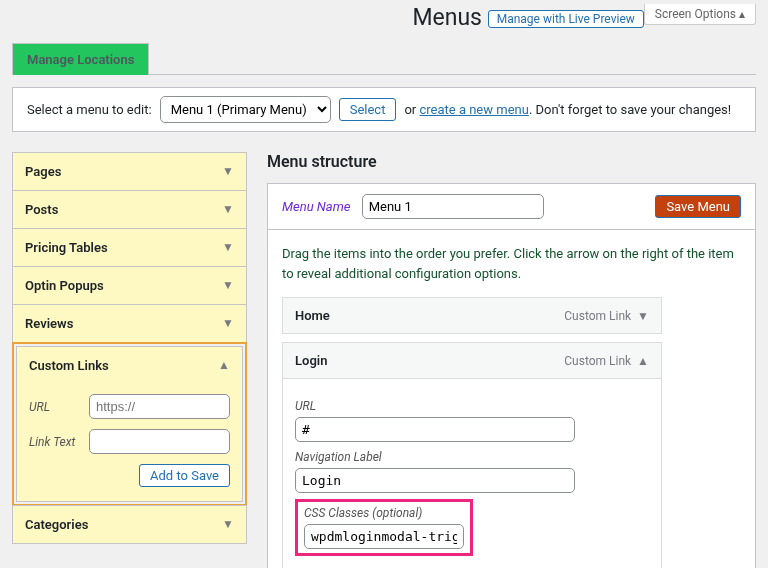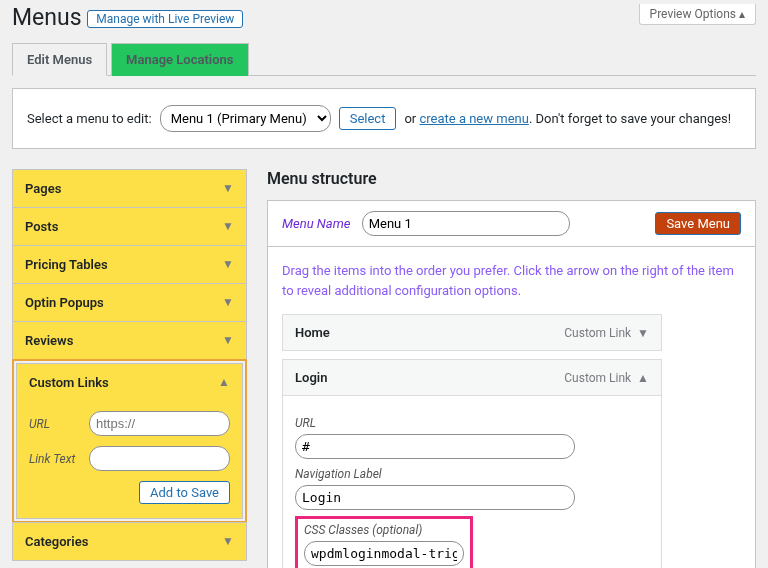--- a/index.html
+++ b/index.html
@@ -1,71 +1,70 @@
 <!DOCTYPE html>
 <html><head>
 <meta charset="utf-8">
 <style>
 *{box-sizing:border-box;margin:0;padding:0;font-family:-apple-system,BlinkMacSystemFont,"Segoe UI",Roboto,sans-serif}
 body{background:#f0f0f1;color:#1d2327;font-size:13px;padding:0 12px}
-.topbar{display:flex;justify-content:space-between;align-items:flex-start;padding-top:4px}
+.topbar{display:flex;justify-content:flex-end;align-items:flex-start;padding-top:4px}
 h1{font-size:23px;font-weight:400;padding:0 0 6px}
 .btn{display:inline-block;border:1px solid #2271b1;color:#2271b1;background:#fff;padding:3px 10px;border-radius:3px;font-size:13px;cursor:pointer;text-decoration:none}
 .btn.small{padding:1px 8px;font-size:12px;vertical-align:middle}
 .btn.primary{background:#c2410c;color:#fff}
 .screen-opts{border:1px solid #ccc;border-top:none;border-radius:0 0 3px 3px;padding:3px 10px;background:#fff;font-size:12px;color:#666;cursor:pointer}
 .tabs{display:flex;border-bottom:1px solid #c3c4c7;margin-top:6px}
 .tab{padding:8px 14px;background:#22c55e;border:1px solid #c3c4c7;border-bottom:none;margin-right:4px;margin-bottom:-1px;font-weight:600;color:#50575e;cursor:pointer}
 .tab.active{background:#f0f0f1;border-bottom:1px solid #f0f0f1}
-.selectbar{border:1px solid #c3c4c7;background:#fff;margin-top:12px;padding:16px 14px;display:flex;align-items:center;gap:8px}
-select,input[type=text]{border:1px solid #8c8f94;border-radius:12px;padding:4px 6px;font-size:13px;background:#fff}
+.selectbar{border:1px solid #c3c4c7;background:#fff;margin-top:12px;padding:8px 14px;display:flex;align-items:center;gap:8px}
+select,input[type=text]{border:1px solid #8c8f94;border-radius:5px;padding:4px 6px;font-size:13px;background:#fff}
 a.link{color:#2271b1;text-decoration:underline;cursor:pointer}
 .cols{display:flex;gap:20px;margin-top:20px}
 .left{width:235px;flex-shrink:0}
 .right{flex:1}
 h2{font-size:16px;font-weight:600;margin-bottom:12px}
-.accordion{border:1px solid #c3c4c7;background:#fde047;margin-bottom:-1px}
+.accordion{border:1px solid #c3c4c7;background:#fef9c3;margin-bottom:-1px}
 .acc-head{padding:11px 12px;font-weight:600;display:flex;justify-content:space-between;cursor:pointer;color:#1d2327}
 .acc-caret{color:#787c82;font-size:12px}
 .acc-body{padding:10px 12px 14px}
 .orange{border:2px solid #e8a33d;padding:2px;margin-bottom:-1px}
 .fld{display:flex;align-items:center;margin-bottom:10px}
 .fld label{width:60px;font-style:italic;color:#555;font-size:12px}
 .fld input{flex:1;font-family:Liberation Sans, sans-serif;width:100px}
 .txtright{text-align:right}
 .panel{border:1px solid #c3c4c7;background:#fff}
 .panel-head{padding:10px 14px;border-bottom:1px solid #c3c4c7;display:flex;align-items:center;justify-content:space-between}
 .panel-body{padding:14px}
-.hint{color:#8b5cf6;margin-bottom:14px;line-height:1.5}
+.hint{color:#14532d;margin-bottom:14px;line-height:1.5}
 .menuitem{border:1px solid #dcdcde;background:#f6f7f7;margin-bottom:8px;width:380px}
 .mi-head{padding:10px 12px;display:flex;justify-content:space-between;align-items:flex-end;cursor:pointer}
 .mi-head b{font-weight:600}
 .mi-type{color:#787c82;font-size:12px}
 .mi-body{background:#fff;padding:12px;border-top:1px solid #dcdcde}
 .mi-body label{font-style:italic;color:#555;font-size:12px;display:block;margin:8px 0 4px}
 .mi-body input{width:280px;font-family:ui-monospace,Menlo,monospace}
 .pink{border:3px solid #ec267f;padding:4px 6px;margin:6px 0 10px;display:inline-block}
 .pink label{margin-top:0}
 </style>
 </head>
 <body>
 
 <div class="topbar">
   <h1>
     <span>Menus</span>
     <a class="btn small">Manage with Live Preview</a>
   </h1>
   <div class="screen-opts">
-    <span>Preview Options</span>
+    <span>Screen Options</span>
     <span>▴</span>
   </div>
 </div>
 
 <div class="tabs">
-  <div class="tab active">Edit Menus</div>
   <div class="tab">Manage Locations</div>
 </div>
 
 <div class="selectbar">
   <span>Select a menu to edit:</span>
   <select><option>Menu 1 (Primary Menu)</option></select>
   <a class="btn">Select</a>
   <span>
     <span>or</span>
     <a class="link">create a new menu</a><span>. Don't forget to save your changes!</span>
@@ -133,21 +132,21 @@
       </div>
 
   </div>
 
   <div class="right">
     <h2>Menu structure</h2>
     <div class="panel">
       <div class="panel-head">
         <div>
           <span style="font-style:italic;color:#6d28d9">Menu Name</span>
-          <input type="text" style="width: 208px; margin-left: 8px;" value="Menu 1">
+          <input type="text" style="width: 182px; margin-left: 8px;" value="Menu 1">
         </div>
         <a class="btn primary">Save Menu</a>
       </div>
       <div class="panel-body">
         <p class="hint">Drag the items into the order you prefer. Click the arrow on the right of the item to reveal additional configuration options.</p>
 
         <div class="menuitem">
           <div class="mi-head">
             <b>Home</b>
             <span class="mi-type"><span>Custom Link</span> &nbsp;<span>▼</span></span>

